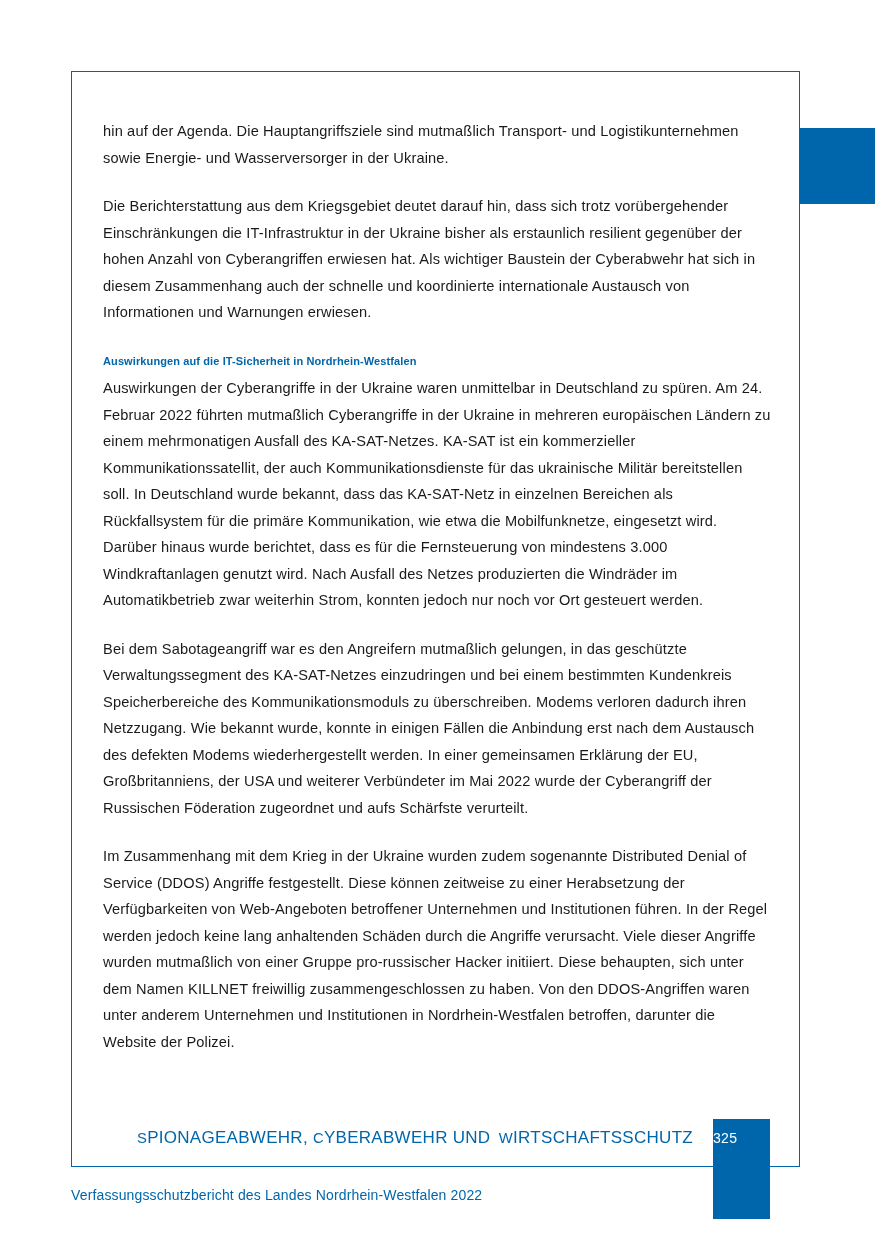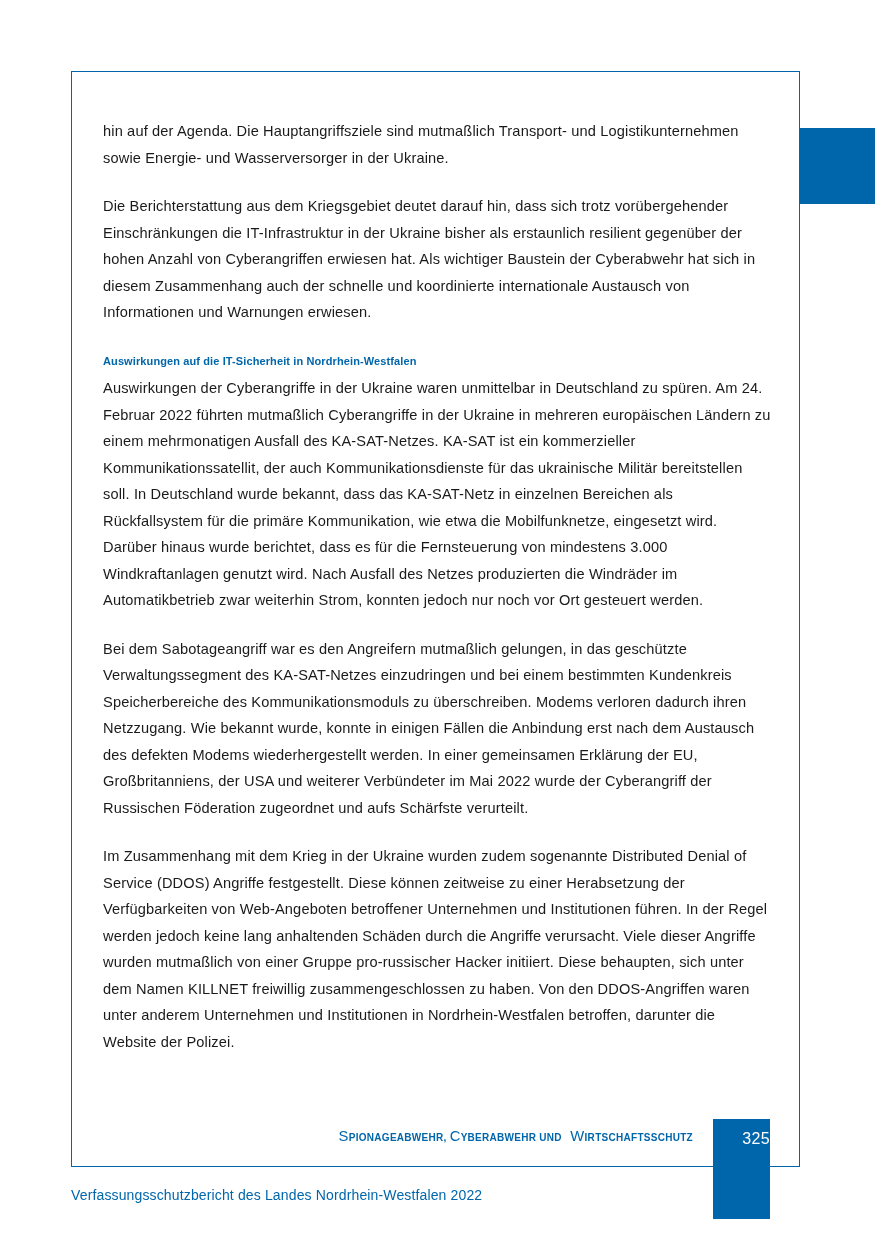--- a/index.html
+++ b/index.html
@@ -97,42 +97,41 @@
     color: #0066ab;
     letter-spacing: 0.02em;
     white-space: nowrap;
   }
 
   .running-head .sc-first {
     font-size: 14.8px;
   }
 
   .running-head .sc-rest {
-    font-size: 10px;
-    font-weight: bold;
+    font-size: 17px;
   }
 
   
   .page-number-tab {
     position: absolute;
     left: 713px;
     top: 1119px;
     width: 57px;
     height: 100px;
     background: #0066ab;
   }
 
   .page-number {
     position: absolute;
     left: 713px;
     top: 1130px;
     width: 57px;
-    text-align: right;
+    text-align: left;
     color: #ffffff;
-    font-size: 16px;
+    font-size: 14px;
     letter-spacing: 0.02em;
   }
 
   
   .doc-footer {
     position: absolute;
     left: 71px;
     top: 1187px;
     font-size: 14px;
     color: #0066ab;

